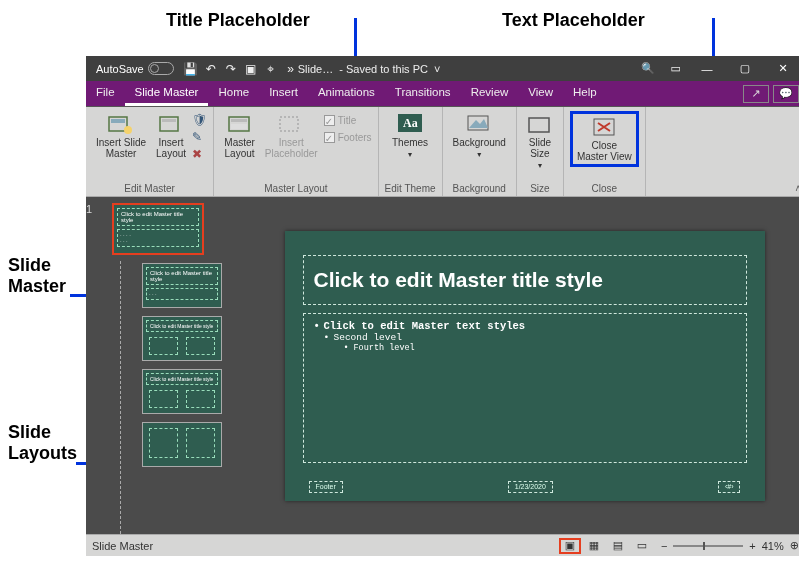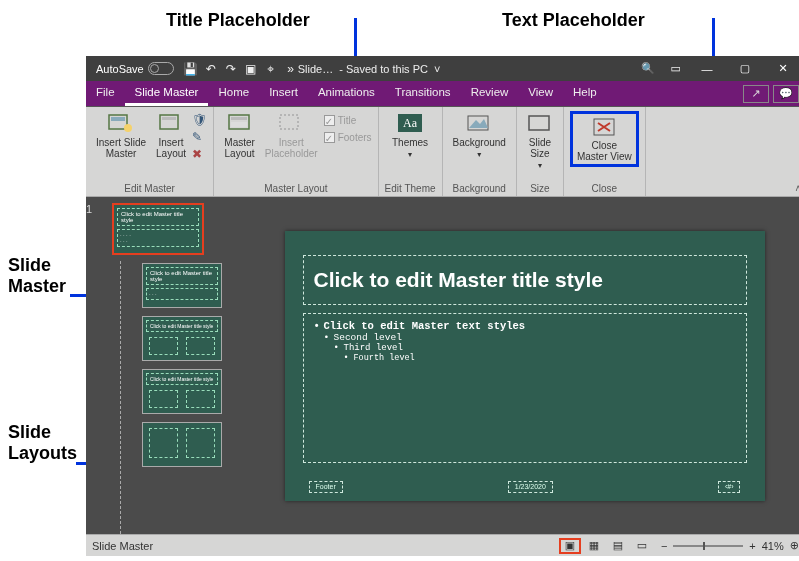--- a/index.html
+++ b/index.html
@@ -89,21 +89,21 @@
     flex-direction: column;
     align-items: center;
     justify-content: space-between;
   }
   .rgroup-label { font-size: 10px; color: #555; padding-top: 2px; }
   .rbtn {
     display: flex; flex-direction: column; align-items: center;
     padding: 2px 4px; font-size: 10px; color: #333; text-align:center;
     cursor: pointer; gap:2px;
   }
-  .rbtn .ico { width:26px; height:22px; display:flex;align-items:flex-start;justify-content:center; }
+  .rbtn .ico { width:26px; height:22px; display:flex;align-items:flex-end;justify-content:center;font-weight:bold; }
   .rbtn.disabled { color:#999; }
   .hbuttons { display:flex; gap:2px; align-items:flex-start;}
   .checkline { display:flex; align-items:center; gap:3px; font-size:10px; color:#999; }
   .cbox { width:11px;height:11px;border:1px solid #999; background:#eee;}
   .close-highlight { border:3px solid #0033dd; }
   .collapse { position:absolute; right:4px; bottom:2px; font-size:10px; color:#555;}
   
   .workarea {
     flex: 1; display: flex; background: #4b4b4b; overflow:hidden;
   }
@@ -401,21 +401,20 @@
     </div>
     <div class="slidecanvas">
       <div class="slide">
         <div class="ph ph-title">
           <span>Click to edit Master title style</span>
         </div>
         <div class="ph ph-body">
           <ul>
             <li class="l1">Click to edit Master text styles</li>
             <li class="l2">Second level</li>
-            <li class="l3">Third level</li>
             <li class="l4">Fourth level</li>
           </ul>
         </div>
         <div class="ph ph-foot" style="border:none;">
           <span>Footer</span>
           <span>1/23/2020</span>
           <span>‹#›</span>
         </div>
       </div>
     </div>

